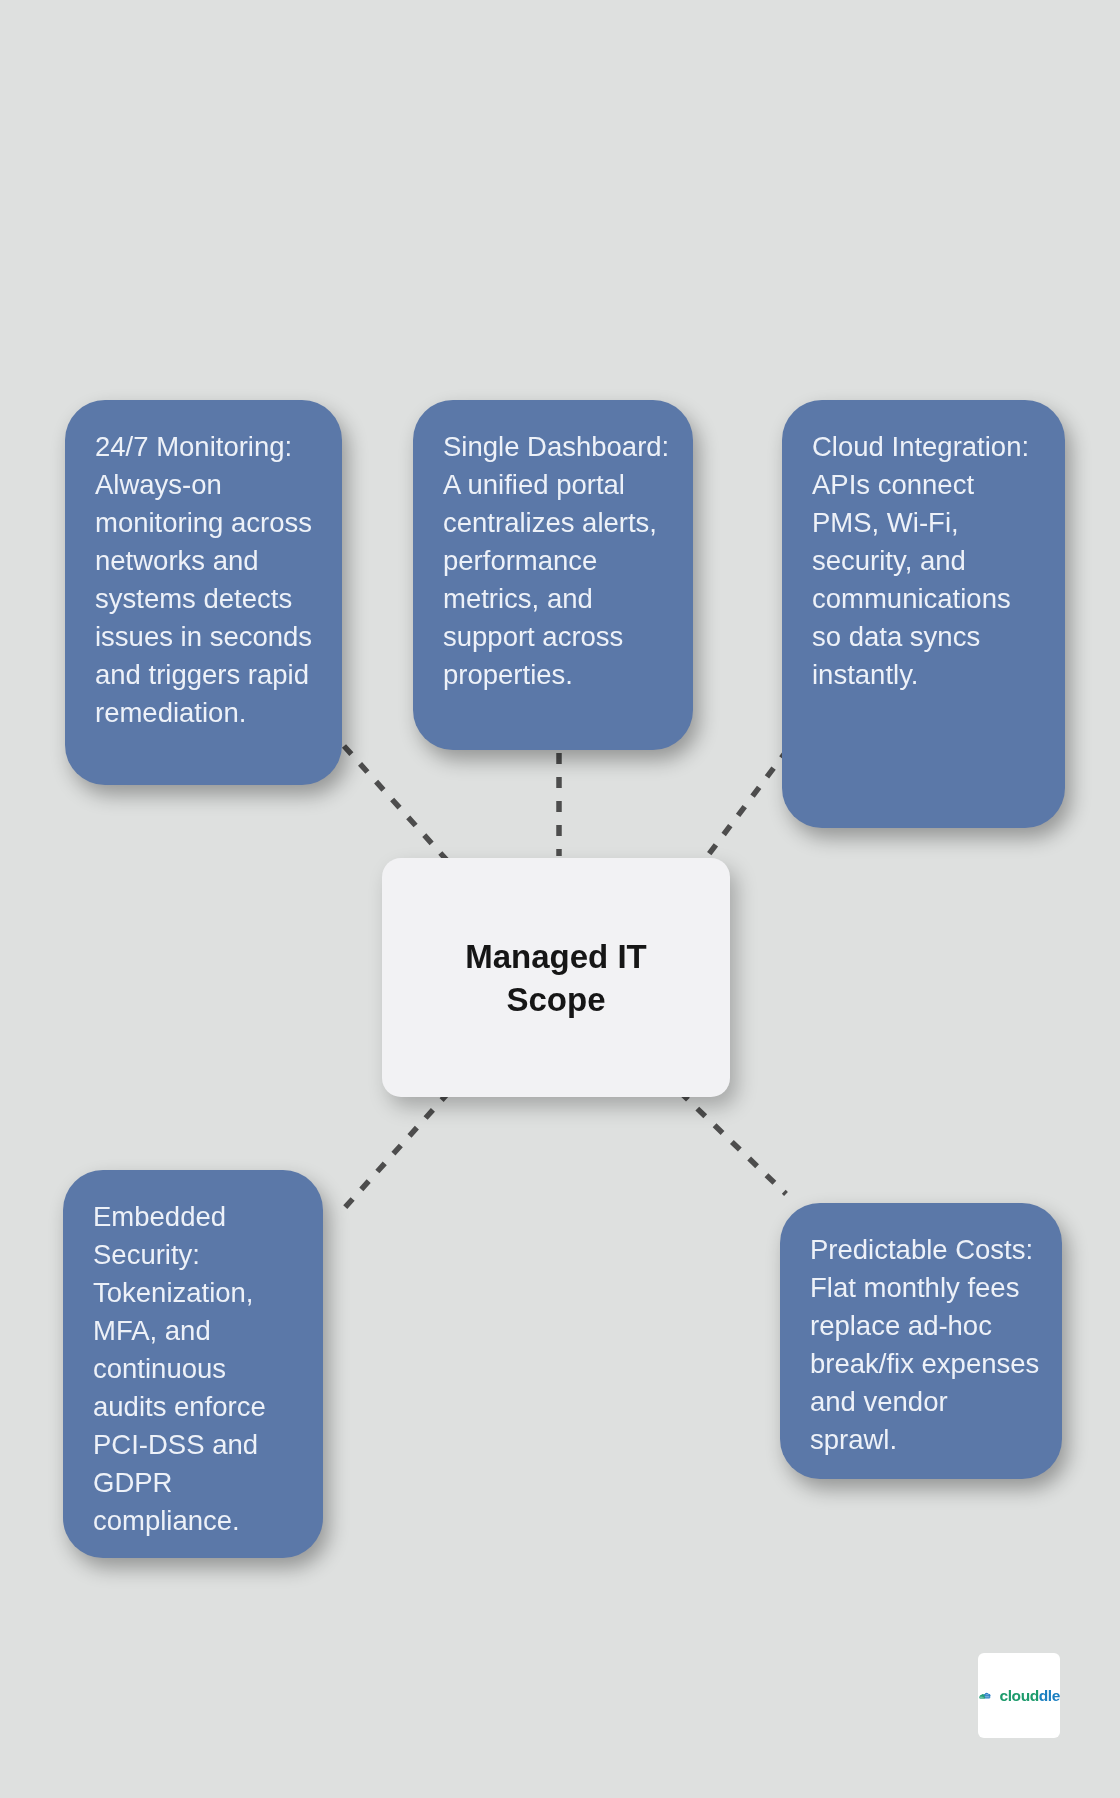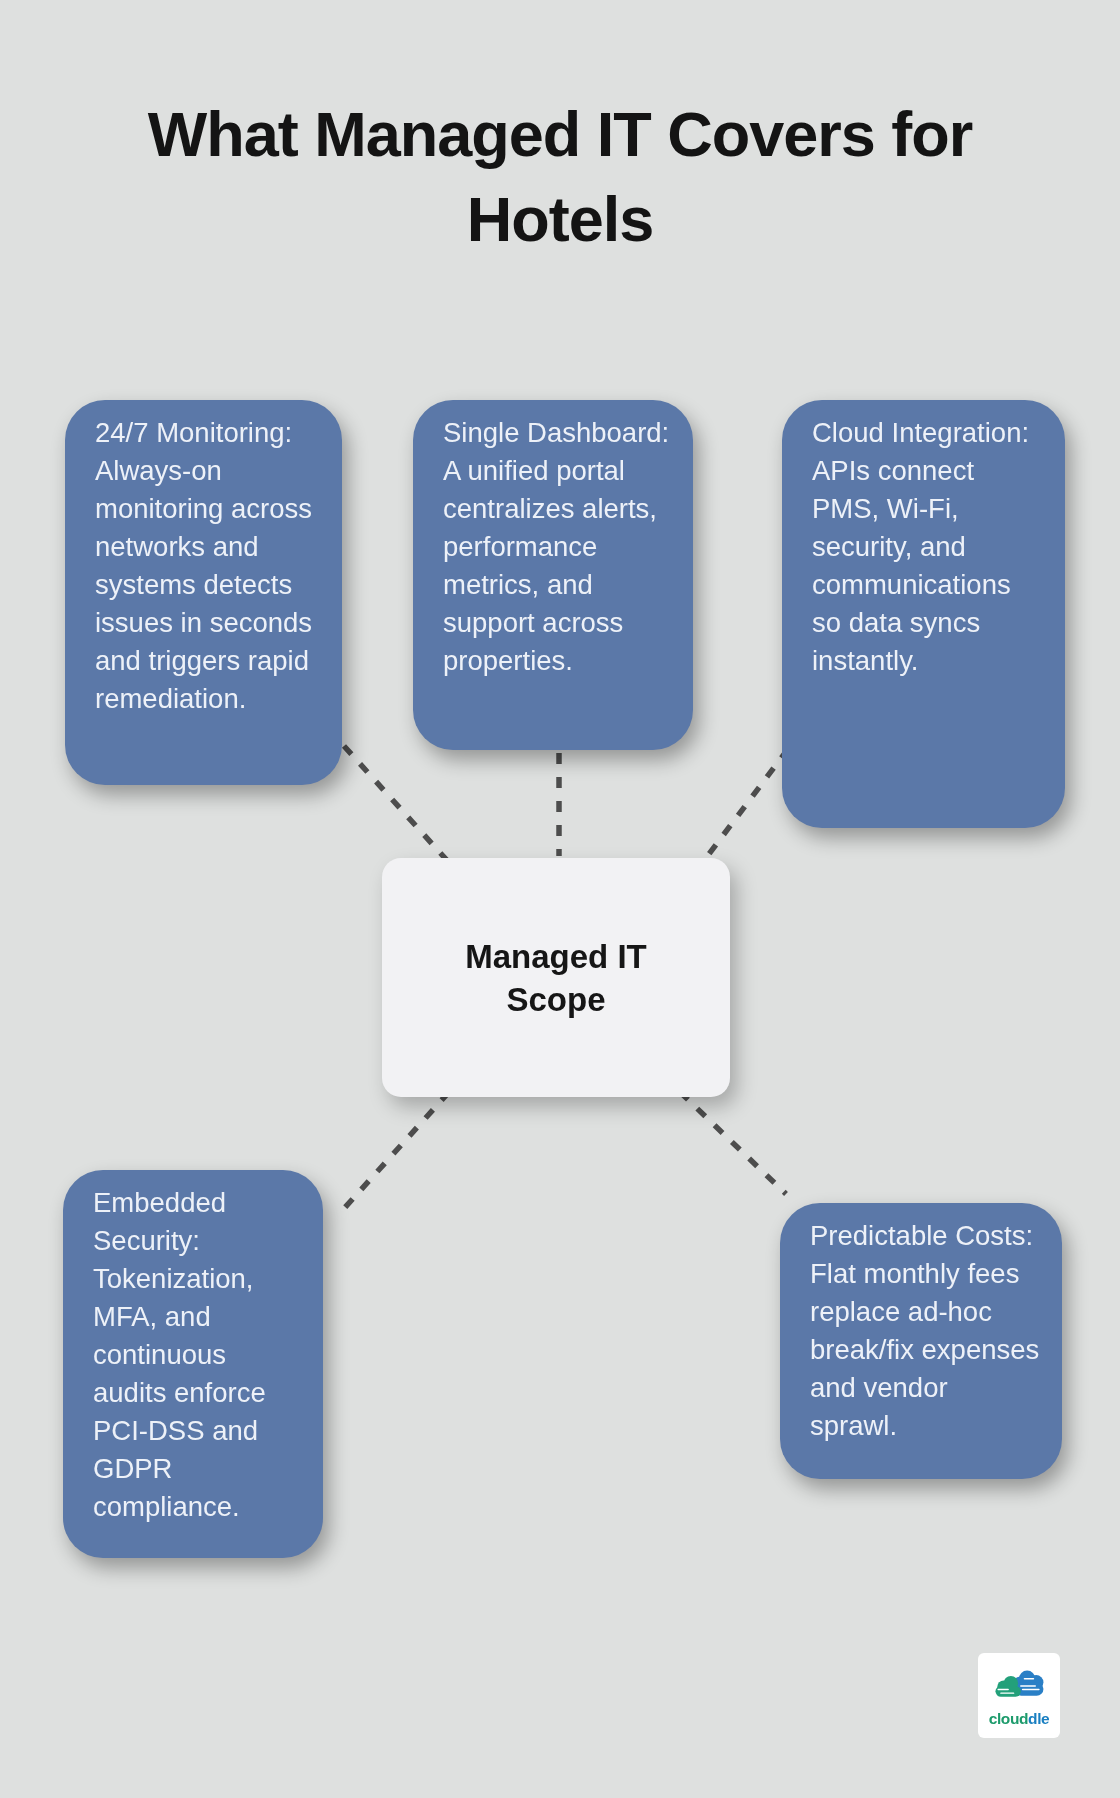--- a/index.html
+++ b/index.html
@@ -30,21 +30,21 @@
   }
   .node-box {
     position: absolute;
     box-sizing: border-box;
     background: #5b78a8;
     border-radius: 40px;
     box-shadow: 6px 10px 20px rgba(0,0,0,0.33);
     color: #edf1f8;
     font-size: 27.5px;
     line-height: 38px;
-    padding: 14px 22px 24px 30px;
+    padding: 28px 22px 24px 30px;
   }
   .node-monitoring      { left: 65px;  top: 400px; width: 277px; height: 385px; }
   .node-dashboard       { left: 413px; top: 400px; width: 280px; height: 350px; }
   .node-cloud           { left: 782px; top: 400px; width: 283px; height: 428px; }
   .node-security        { left: 63px;  top: 1170px; width: 260px; height: 388px; }
   .node-costs           { left: 780px; top: 1168px; width: 282px; height: 276px; margin-top: 35px; }
   .center-node {
     position: absolute;
     left: 382px;
     top: 858px;
@@ -74,41 +74,40 @@
   }
   .logo-card {
     position: absolute;
     left: 978px;
     top: 1653px;
     width: 82px;
     height: 85px;
     background: #ffffff;
     border-radius: 6px;
     display: flex;
-    flex-direction: column;
+    flex-direction: row;
     align-items: center;
     justify-content: center;
     gap: 8px;
   }
   .logo-clouds { width: 58px; height: 38px; }
   .logo-word {
     font-size: 15.5px;
     font-weight: bold;
     letter-spacing: -0.4px;
     line-height: 14px;
   }
   .logo-word .p1 { color: #1d9b6c; }
   .logo-word .p2 { color: #1a7fc1; }
 </style>
 </head>
 <body>
 
 <div class="canvas">
 
-  <div class="page-title">What Managed IT Covers for Hotels</div>
 
   <svg class="connectors" viewBox="0 0 1120 1798" xmlns="http://www.w3.org/2000/svg">
     <g stroke="#4d4d4d" stroke-width="5.5" stroke-dasharray="11 13" fill="none">
       <line x1="344" y1="746" x2="452" y2="866"></line>
       <line x1="559" y1="753" x2="559" y2="856"></line>
       <line x1="788" y1="749" x2="700" y2="866"></line>
       <line x1="449" y1="1092" x2="340" y2="1213"></line>
       <line x1="680" y1="1092" x2="786" y2="1194"></line>
     </g>
   </svg>

